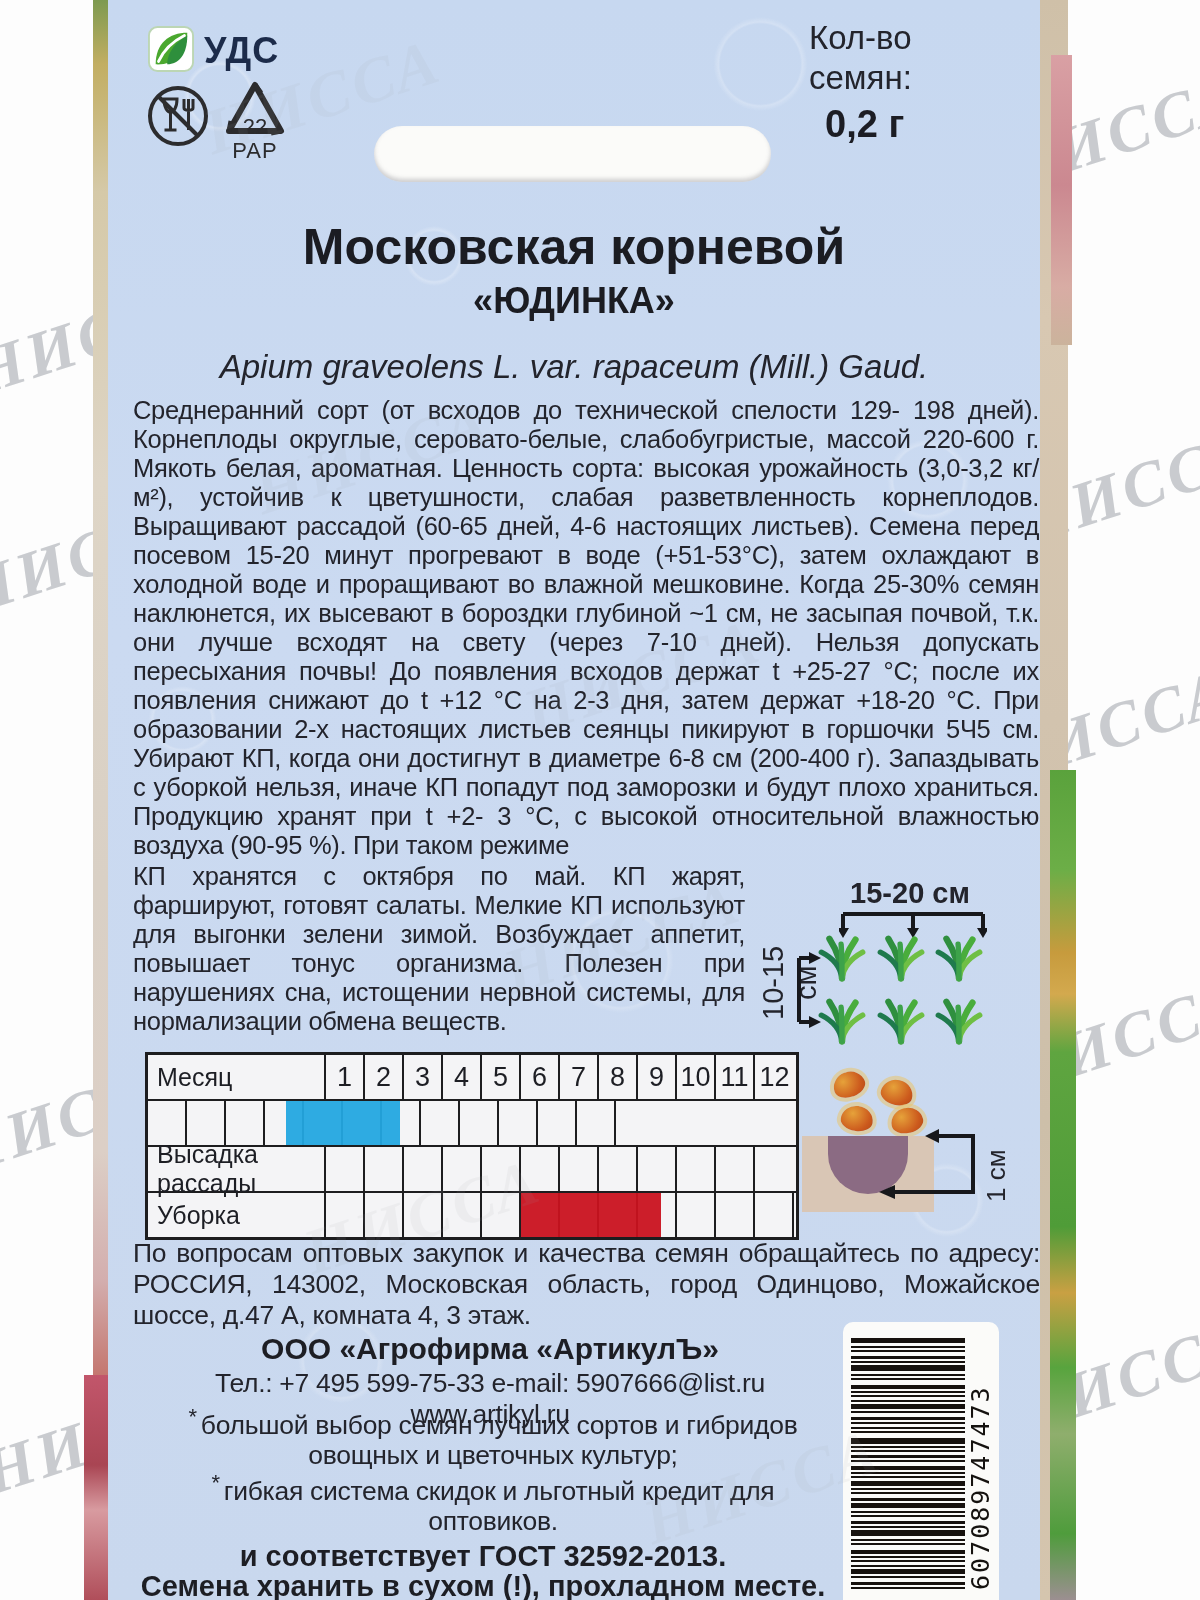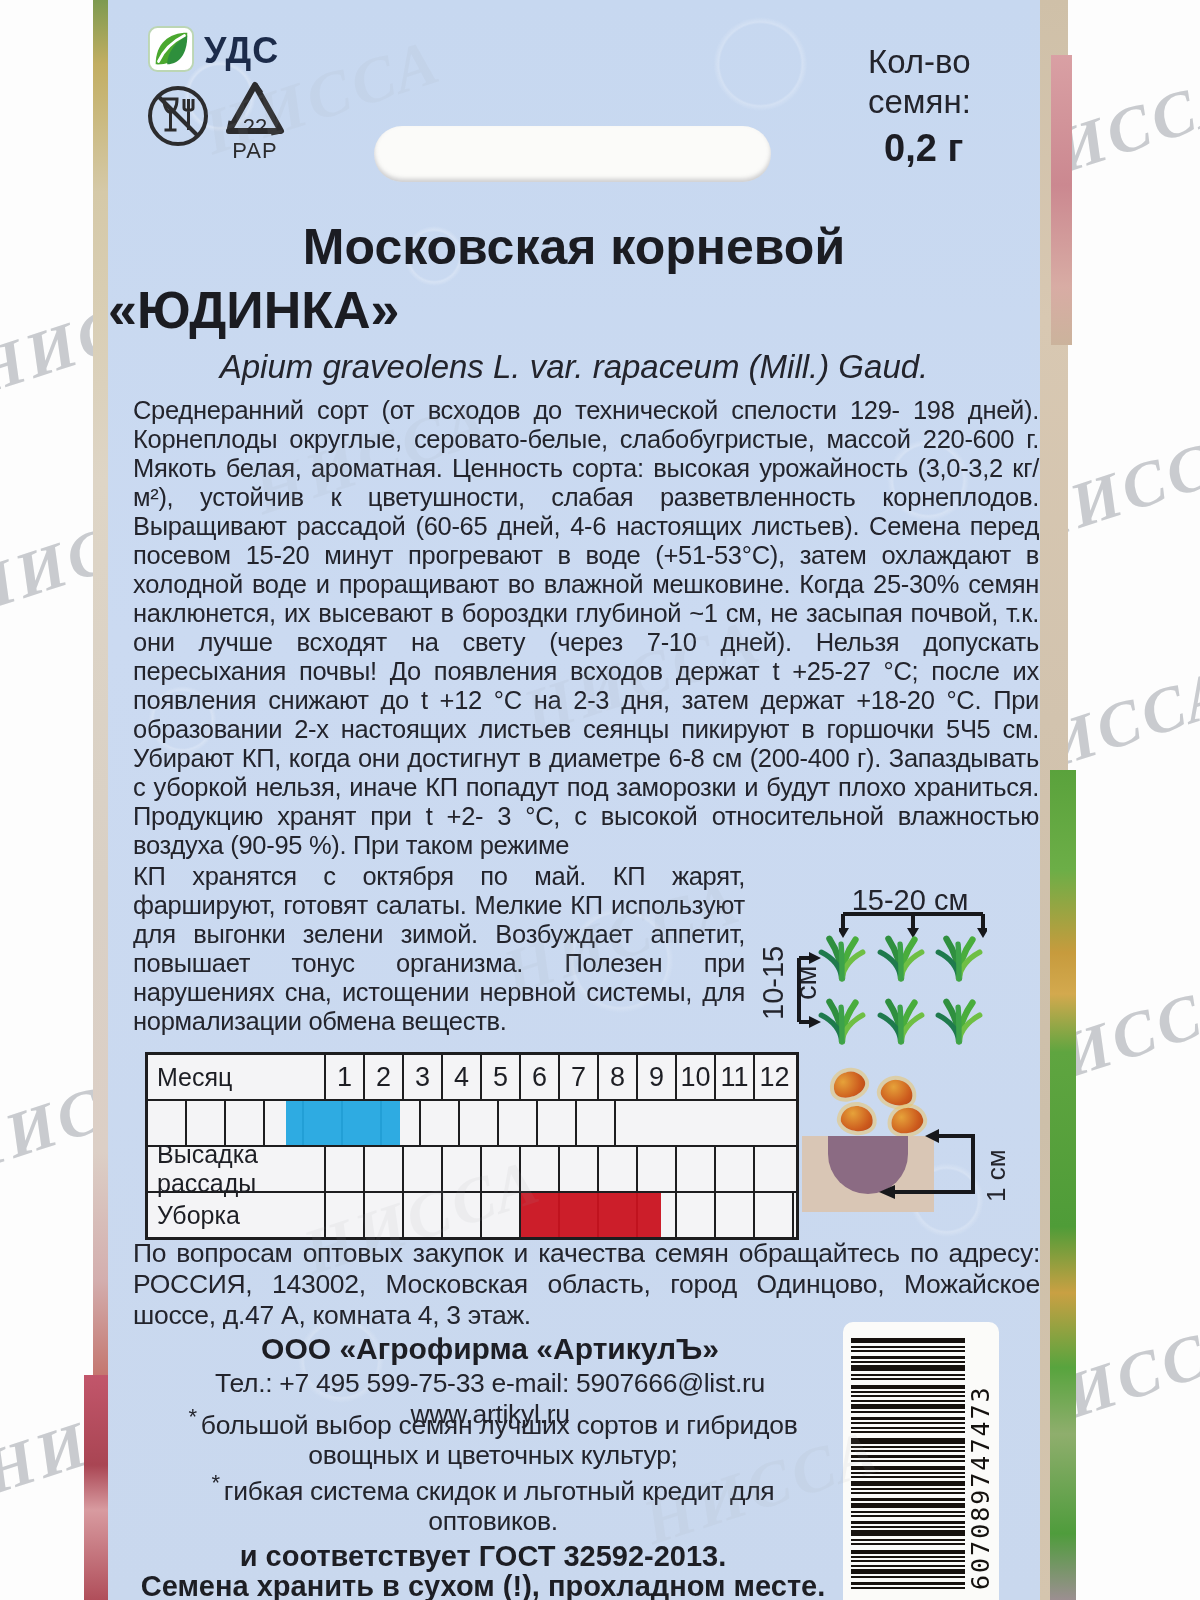--- a/index.html
+++ b/index.html
@@ -44,45 +44,45 @@
     radial-gradient(circle at 25% 85%, rgba(255,255,255,0) 36px, rgba(255,255,255,.35) 38px, rgba(255,255,255,0) 43px);}
 
   
   .brand{position:absolute;left:40px;top:26px;display:flex;align-items:center;gap:10px;}
   .brand-text{font-size:36px;font-weight:700;color:#1c2b4a;letter-spacing:1px;}
   .nofood{position:absolute;left:38px;top:84px;}
   .recycle{position:absolute;left:112px;top:80px;width:70px;text-align:center;}
   .recycle .code{position:absolute;left:0;right:0;top:34px;font-size:22px;color:#2b2b2d;font-weight:400;}
   .recycle .mat{margin-top:-4px;font-size:22px;color:#2b2b2d;letter-spacing:1px;}
 
-  .qty{position:absolute;left:760px;top:18px;width:180px;line-height:1.22;margin-top:24px;}
+  .qty{position:absolute;left:701px;top:18px;width:180px;line-height:1.22;}
   .qty-label{font-size:33px;color:#23242c;}
   .qty-value{font-size:38px;font-weight:700;margin-left:16px;margin-top:2px;color:#1c1d24;}
 
   .hang-hole{position:absolute;left:266px;top:126px;width:397px;height:56px;border-radius:28px;
              background:#fbfbf9;box-shadow:inset 0 -3px 4px rgba(120,120,130,.35);}
 
   
   .title1{position:absolute;left:0;width:100%;top:218px;text-align:center;
           font-size:50px;font-weight:700;color:#1b1c22;letter-spacing:0;}
-  .title2{position:absolute;left:0;width:100%;top:280px;
-          font-size:52px;font-weight:700;color:#1b1c22;}
+  .title2{position:absolute;left:0;width:100%;top:280px;text-align:center;
+          font-size:36px;font-weight:700;color:#1b1c22;}
   .latin{position:absolute;left:0;width:100%;top:348px;text-align:center;
          font-style:italic;font-size:33px;color:#23242c;}
 
   
   .desc{position:absolute;text-align:justify;color:#23242c;
         font-size:25.5px;line-height:29px;letter-spacing:-0.3px;}
   .desc1{left:25px;top:396px;width:906px;}
   .desc2{left:25px;top:862px;width:612px;}
 
   
   .spacing{position:absolute;left:647px;top:872px;width:240px;height:185px;}
-  .sd-row-label{position:absolute;left:85px;top:12px;width:140px;text-align:center;
-                font-size:29px;color:#23242c;}
+  .sd-row-label{position:absolute;left:85px;top:5px;width:140px;text-align:center;
+                font-size:29px;color:#23242c;font-weight:bold;}
   .sd-col-label{position:absolute;left:2px;top:55px;height:112px;
                 writing-mode:vertical-rl;transform:rotate(180deg);
                 font-size:29px;color:#23242c;text-align:center;}
   .plants{position:absolute;left:60px;top:54px;width:176px;height:126px;
           display:grid;grid-template-columns:repeat(3,1fr);grid-template-rows:repeat(2,1fr);}
   .plants svg{width:54px;height:56px;}
 
   
   .cal{position:absolute;left:37px;top:1052px;border:3px solid #1d1d1f;width:648px;background:#f4f4f6;}
   .cal-row{display:flex;height:44px;border-top:2px solid #1d1d1f;}

